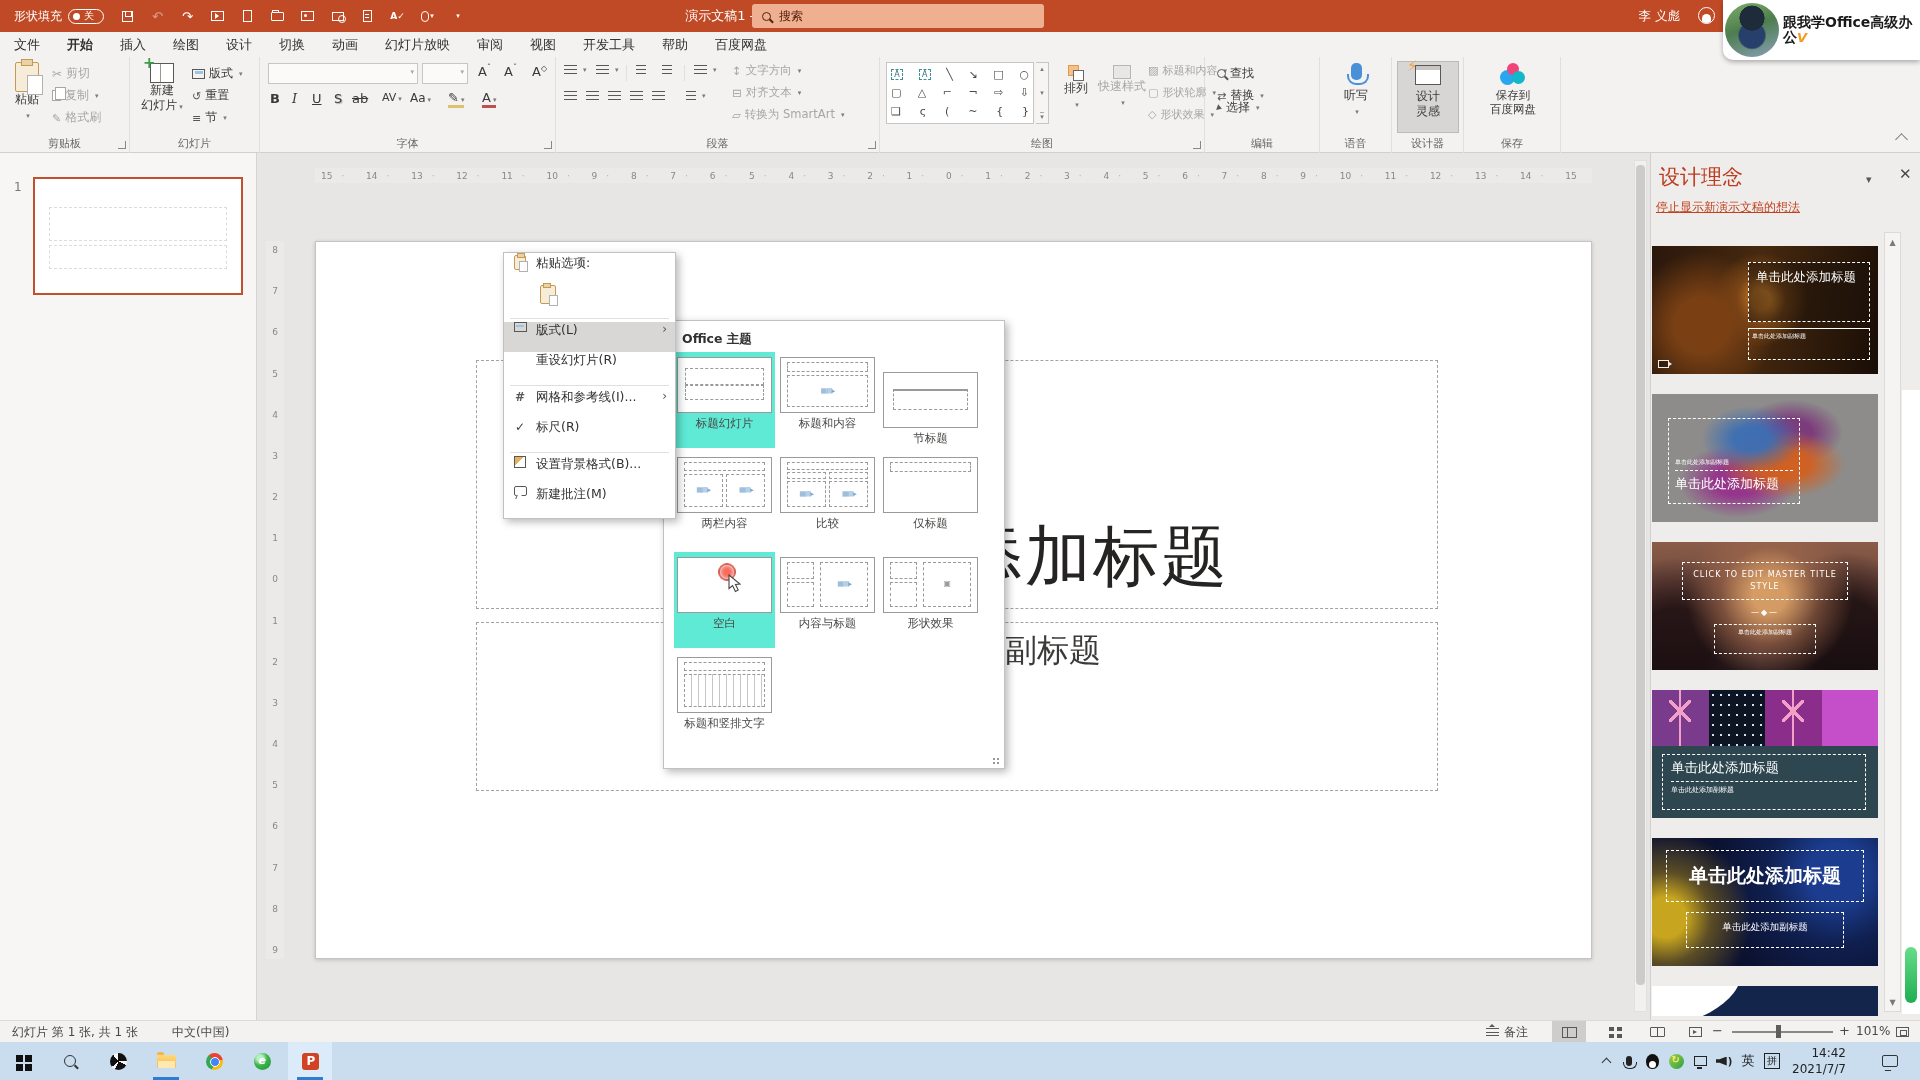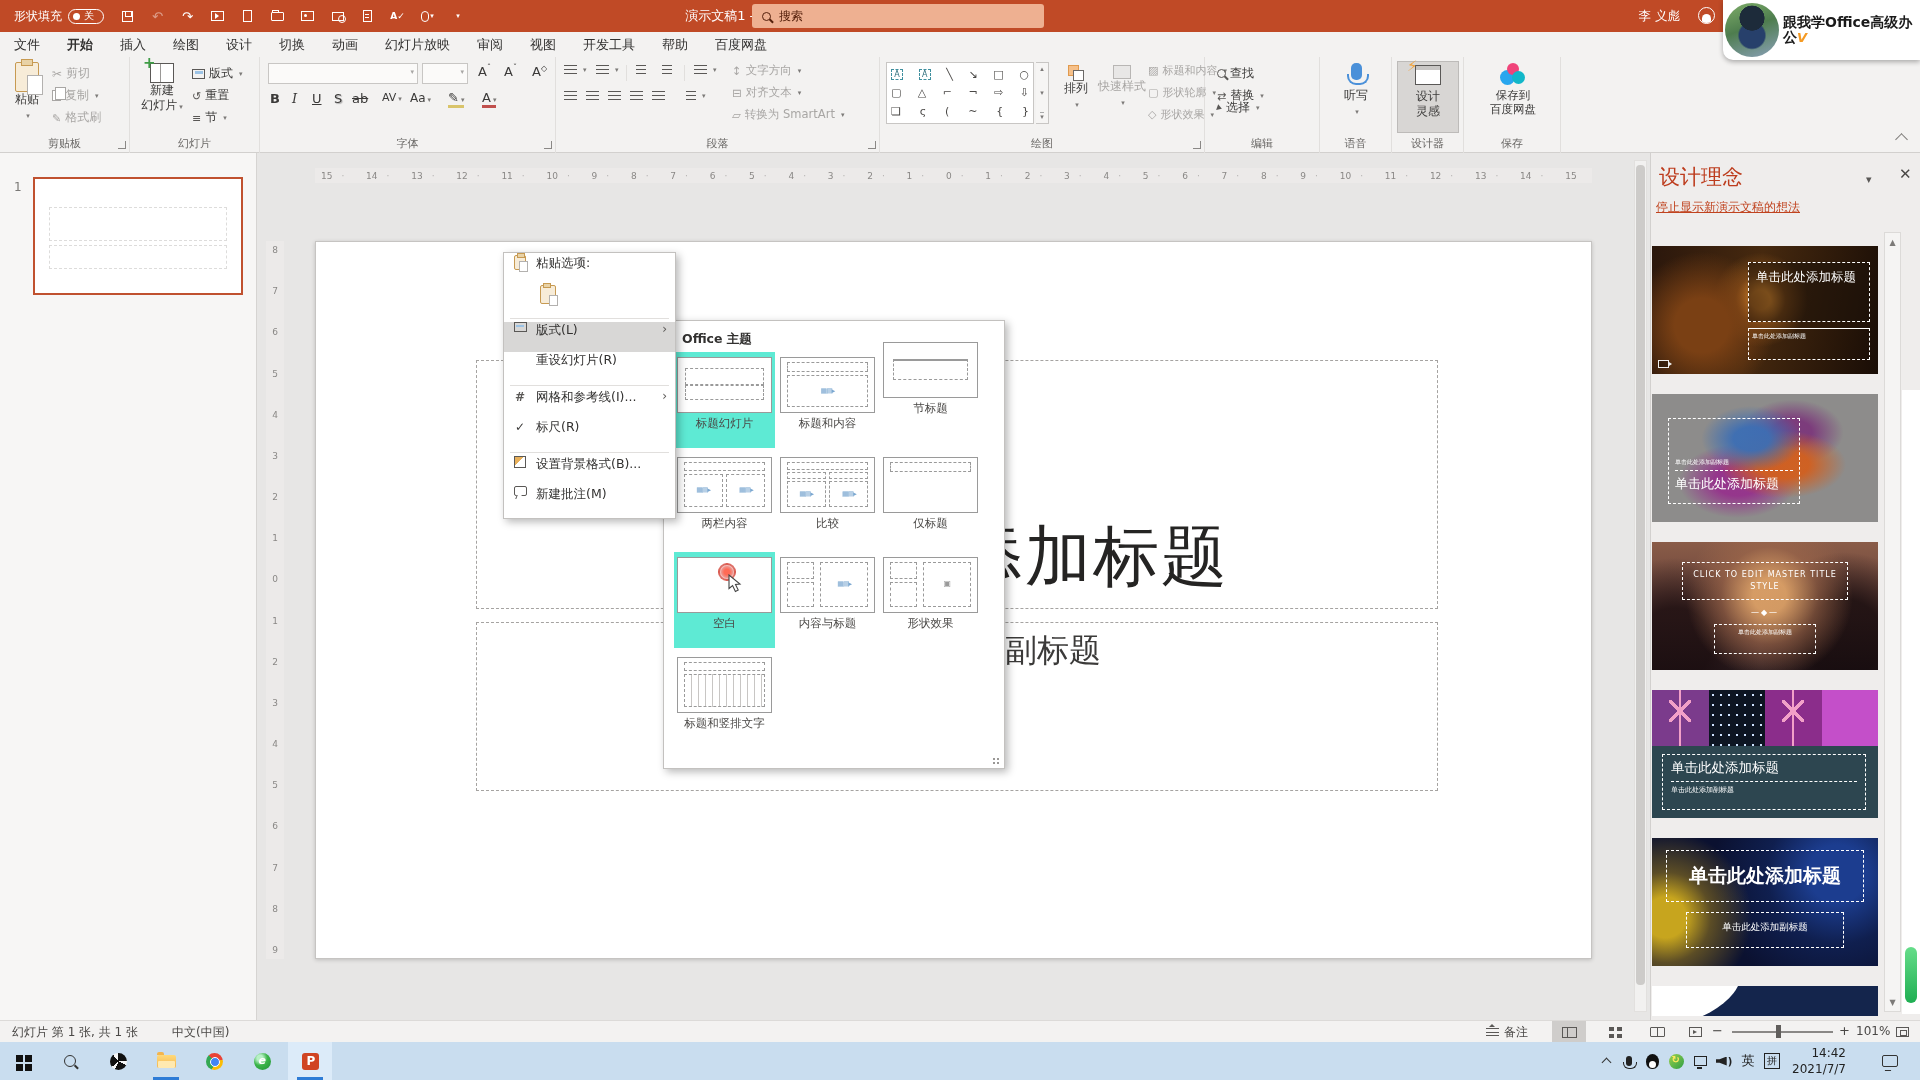--- a/index.html
+++ b/index.html
@@ -660,21 +660,21 @@
       </span>
     <span class="llabel">标题幻灯片</span>
   </div>
   <div class="lcell" style="left:113px;top:31px">
     <span class="lt">
         <span class="d" style="left:6%;top:8%;width:88%;height:18%"></span>
         <span class="d mi" style="left:6%;top:32%;width:88%;height:58%"></span>
       </span>
     <span class="llabel">标题和内容</span>
   </div>
-  <div class="lcell" style="left:216px;top:16px">
+  <div class="lcell" style="left:216px;top:46px">
     <span class="lt">
         <span class="d" style="left:10%;top:30%;width:80%;height:38%;border-top:2px double #9a9a9a"></span>
       </span>
     <span class="llabel">节标题</span>
   </div>
   <div class="lcell" style="left:10px;top:131px">
     <span class="lt">
         <span class="d" style="left:6%;top:8%;width:88%;height:16%"></span>
         <span class="d mi" style="left:6%;top:30%;width:42%;height:60%"></span>
         <span class="d mi" style="left:52%;top:30%;width:42%;height:60%"></span>

